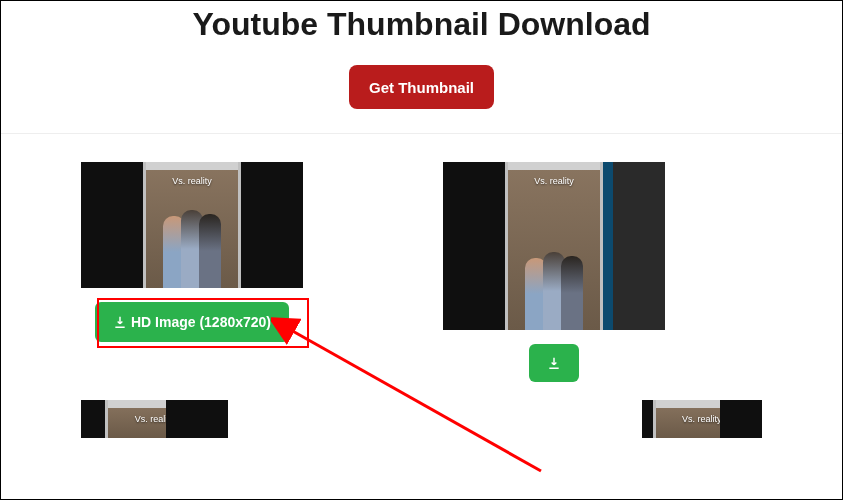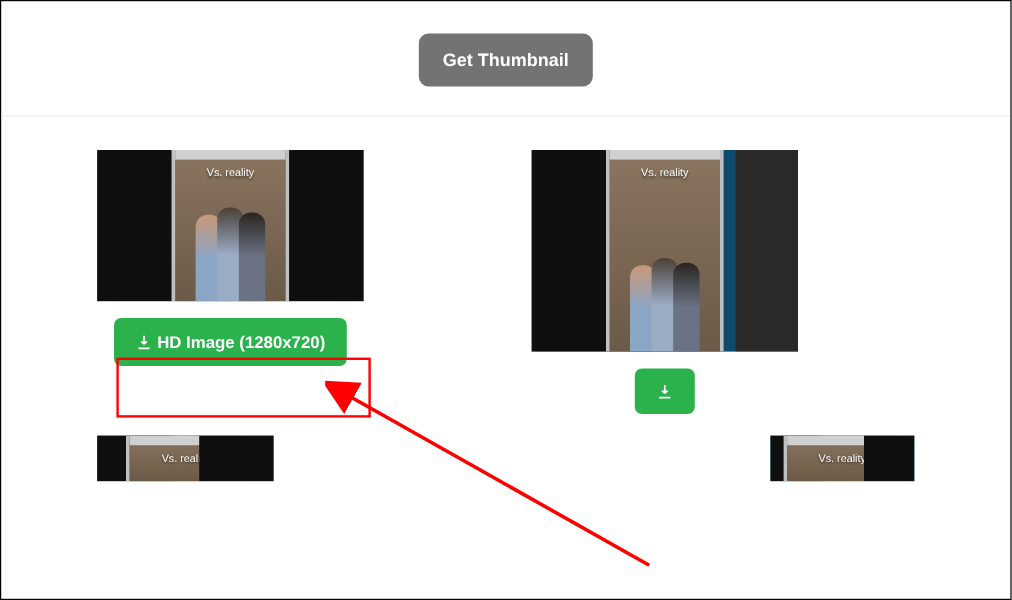--- a/index.html
+++ b/index.html
@@ -2,21 +2,21 @@
 <html><head>
   <meta charset="utf-8">
   <style>
     * { margin: 0; padding: 0; box-sizing: border-box; }
     body { font-family: -apple-system, BlinkMacSystemFont, "Segoe UI", Arial, sans-serif; background: #fff; width: 843px; height: 500px; overflow: hidden; position: relative; border: 1px solid #000; }
     .header { text-align: center; padding-top: 5px; }
     .title { font-size: 32px; font-weight: 700; color: #1a1a1a; }
     .subtitle { font-size: 14px; color: #555; margin-top: 6px; }
     .search-row { display: flex; justify-content: center; align-items: center; gap: 12px; margin-top: 22px; padding-bottom: 24px; }
     .url-input { width: 440px; height: 44px; border: 1px solid #f5b5c5; border-radius: 8px; padding: 0 16px; font-size: 13px; color: #333; outline: none; background: #fff; }
-    .get-btn { height: 44px; padding: 0 20px; background: #737373; color: #fff; border: none; border-radius: 8px; font-size: 15px; font-weight: 600; cursor: pointer; }
+    .get-btn { height: 44px; padding: 0 20px; background: #b91c1c; color: #fff; border: none; border-radius: 8px; font-size: 15px; font-weight: 600; cursor: pointer; }
     .divider { border: none; border-top: 1px solid #eee; margin: 0; }
     .results { display: flex; flex-wrap: wrap; gap: 0; padding: 28px 80px 0 80px; }
     .card { display: flex; flex-direction: column; align-items: center; }
     .card-left { margin-right: 140px; }
     .thumb { position: relative; background: #0c4a6e; display: flex; align-items: center; justify-content: center; overflow: hidden; }
     .thumb-hd { width: 222px; height: 126px; }
     .thumb-sd { width: 222px; height: 168px; }
     .thumb-partial { width: 222px; height: 38px; }
     .elevator { position: relative; width: 98px; height: 100%; background: linear-gradient(180deg, #8a7560 0%, #6b5a48 100%); border-left: 3px solid #c0c0c0; border-right: 3px solid #c0c0c0; }
     .elevator::before { content: ""; position: absolute; top: 0; left: 0; right: 0; height: 8px; background: #d0d0d0; }
@@ -35,20 +35,21 @@
     .dl-btn { display: inline-flex; align-items: center; gap: 4px; background: #2bb24c; color: #fff; border: none; border-radius: 6px; padding: 12px 18px; font-size: 14px; font-weight: 600; cursor: pointer; margin-top: 14px; }
     .dl-icon { width: 14px; height: 14px; }
     .highlight-box { position: absolute; border: 2px solid #ff0000; pointer-events: none; }
     .arrow-svg { position: absolute; pointer-events: none; }
     .bottom-row { display: flex; padding: 18px 80px 0 80px; gap: 140px; }
   </style>
 </head>
 <body>
 
 <div class="header">
+  <h1 class="title">Youtube Thumbnail Download</h1>
 </div>
 
 <div class="search-row">
   <button class="get-btn">Get Thumbnail</button>
 </div>
 
 <hr class="divider">
 
 <div class="results">
   <div class="card card-left">

